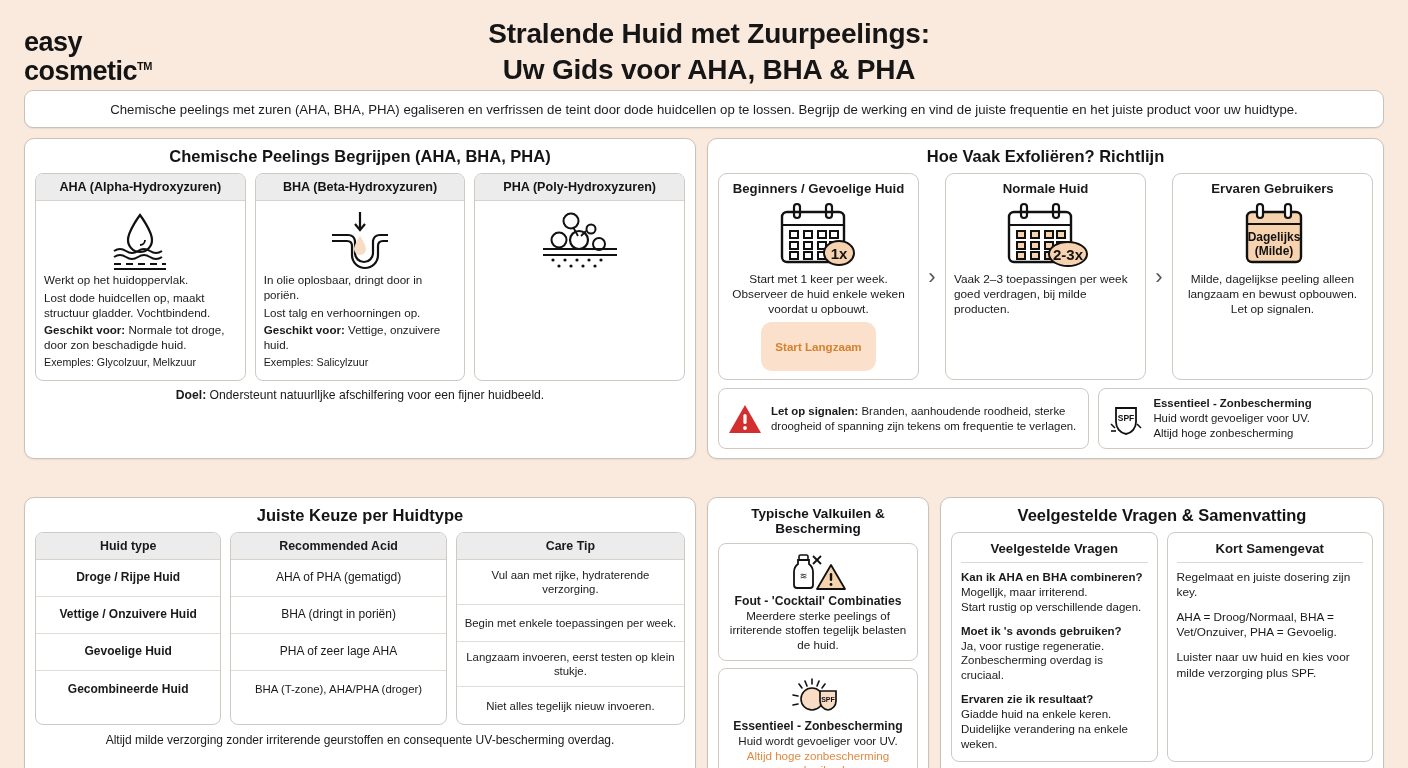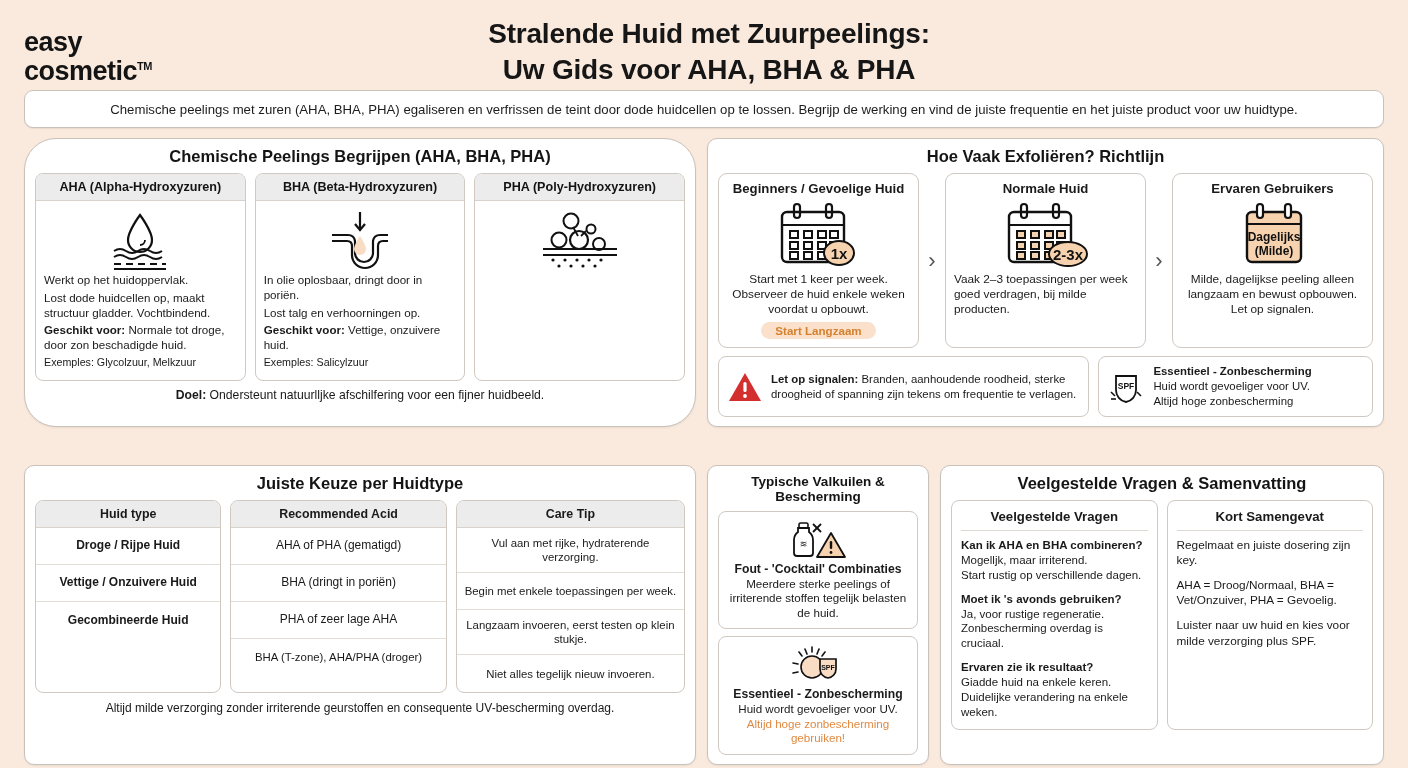--- a/index.html
+++ b/index.html
@@ -52,21 +52,21 @@
   .doel { text-align: center; font-size: 12.2px; margin-top: 7px; }
 
   
   .freq-row { display: flex; align-items: stretch; gap: 2px; }
   .freq-card { flex: 1; border: 1px solid #cfc9c2; border-radius: 9px; padding: 7px 8px 8px 8px; background: #fff; display: flex; flex-direction: column; align-items: center; }
   .freq-title { font-weight: 800; font-size: 13.2px; text-align: center; margin-bottom: 2px; }
   .freq-icon { height: 74px; display: flex; align-items: center; justify-content: center; }
   .freq-text { font-size: 11.8px; line-height: 1.28; text-align: center; }
   .freq-text.left { text-align: left; align-self: stretch; }
   .chev { display: flex; align-items: center; justify-content: center; width: 22px; color: #555; font-size: 22px; font-weight: 300; }
-  .pill { margin-top: 5px; background: #fbe0cb; color: #d4822f; font-weight: 700; font-size: 11.6px; border-radius: 11px; padding: 2px 14px; }
+  .pill { margin-top: 5px; background: #fbe0cb; color: #d4822f; font-weight: 700; font-size: 11.6px; border-radius: 11px; padding: 18px 14px; }
 
   .note-row { display: flex; gap: 9px; margin-top: 8px; }
   .note { border: 1px solid #cfc9c2; border-radius: 8px; padding: 7px 9px; display: flex; align-items: center; gap: 9px; background:#fff; }
   .note-a { flex: 1.38; }
   .note-b { flex: 1; }
   .note-txt { font-size: 11.4px; line-height: 1.3; }
 
   
   .tbl { display: flex; gap: 9px; }
   .tcol { flex: 1; border: 1px solid #cfc9c2; border-radius: 8px; overflow: hidden; }
@@ -116,21 +116,21 @@
     <div class="title-wrap">
       <div class="title">Stralende Huid met Zuurpeelings:</div>
       <div class="title">Uw Gids voor AHA, BHA &amp; PHA</div>
     </div>
   </div>
 
   <div class="intro">Chemische peelings met zuren (AHA, BHA, PHA) egaliseren en verfrissen de teint door dode huidcellen op te lossen. Begrijp de werking en vind de juiste frequentie en het juiste product voor uw huidtype.</div>
 
   <div class="grid-top">
 
-    <div class="panel" style="flex:0 0 672px;border-radius:32px;">
+    <div class="panel" style="flex:0 0 672px;">
       <div class="panel-title">Chemische Peelings Begrijpen (AHA, BHA, PHA)</div>
       <div class="acid-row">
 
         <div class="acid-card">
           <div class="acid-head">AHA (Alpha-Hydroxyzuren)</div>
           <div class="acid-body">
             <div class="acid-icon">
               <svg width="96" height="62" viewBox="0 0 96 62">
                 <path d="M48 6 C48 6 36 22 36 31 a12 12 0 0 0 24 0 C60 22 48 6 48 6 Z" fill="none" stroke="#111" stroke-width="2.2"></path>
                 <path d="M53 31 a5 5 0 0 1 -5 5" fill="none" stroke="#111" stroke-width="1.8"></path>
@@ -320,20 +320,21 @@
 
   <div class="grid-bot">
 
     <div class="panel" style="flex:0 0 672px;">
       <div class="panel-title">Juiste Keuze per Huidtype</div>
       <div class="tbl">
         <div class="tcol c1">
           <div class="th">Huid type</div>
           <div class="td bold">Droge / Rijpe Huid</div>
           <div class="td bold">Vettige / Onzuivere Huid</div>
+          <div class="td bold">Gevoelige Huid</div>
           <div class="td bold">Gecombineerde Huid</div>
         </div>
         <div class="tcol">
           <div class="th">Recommended Acid</div>
           <div class="td">AHA of PHA (gematigd)</div>
           <div class="td">BHA (dringt in poriën)</div>
           <div class="td">PHA of zeer lage AHA</div>
           <div class="td small">BHA (T-zone), AHA/PHA (droger)</div>
         </div>
         <div class="tcol c3">

